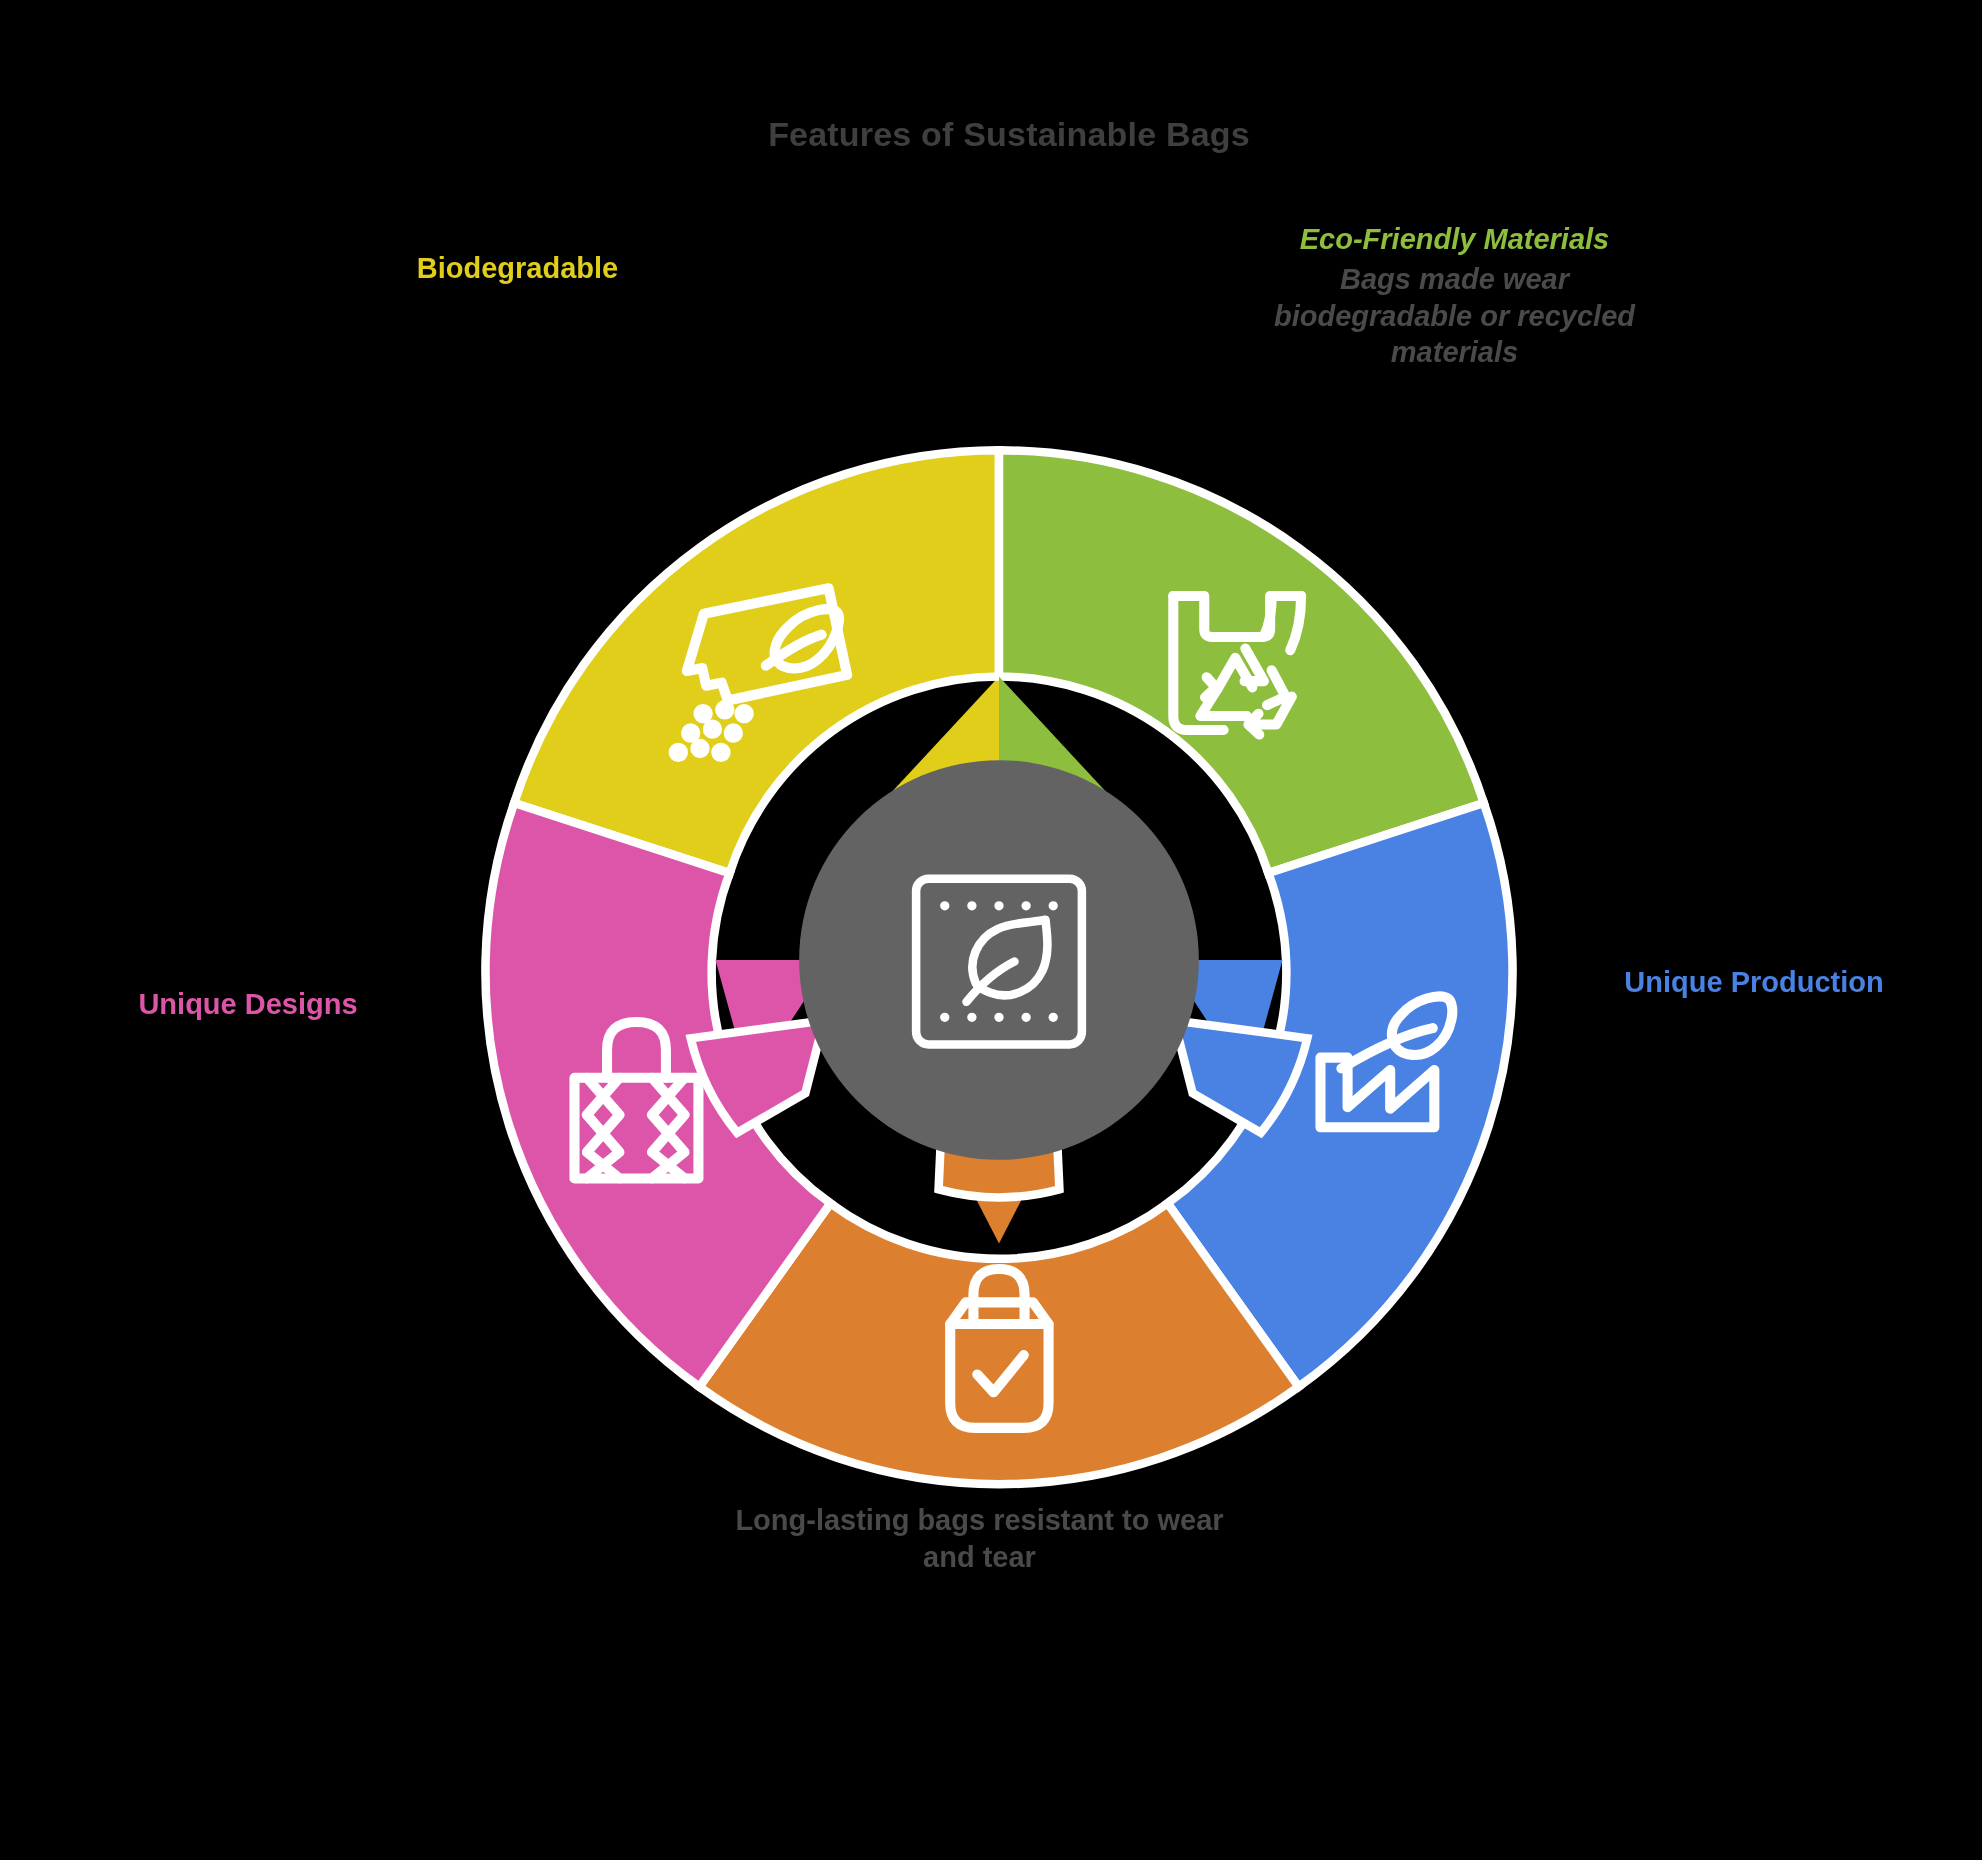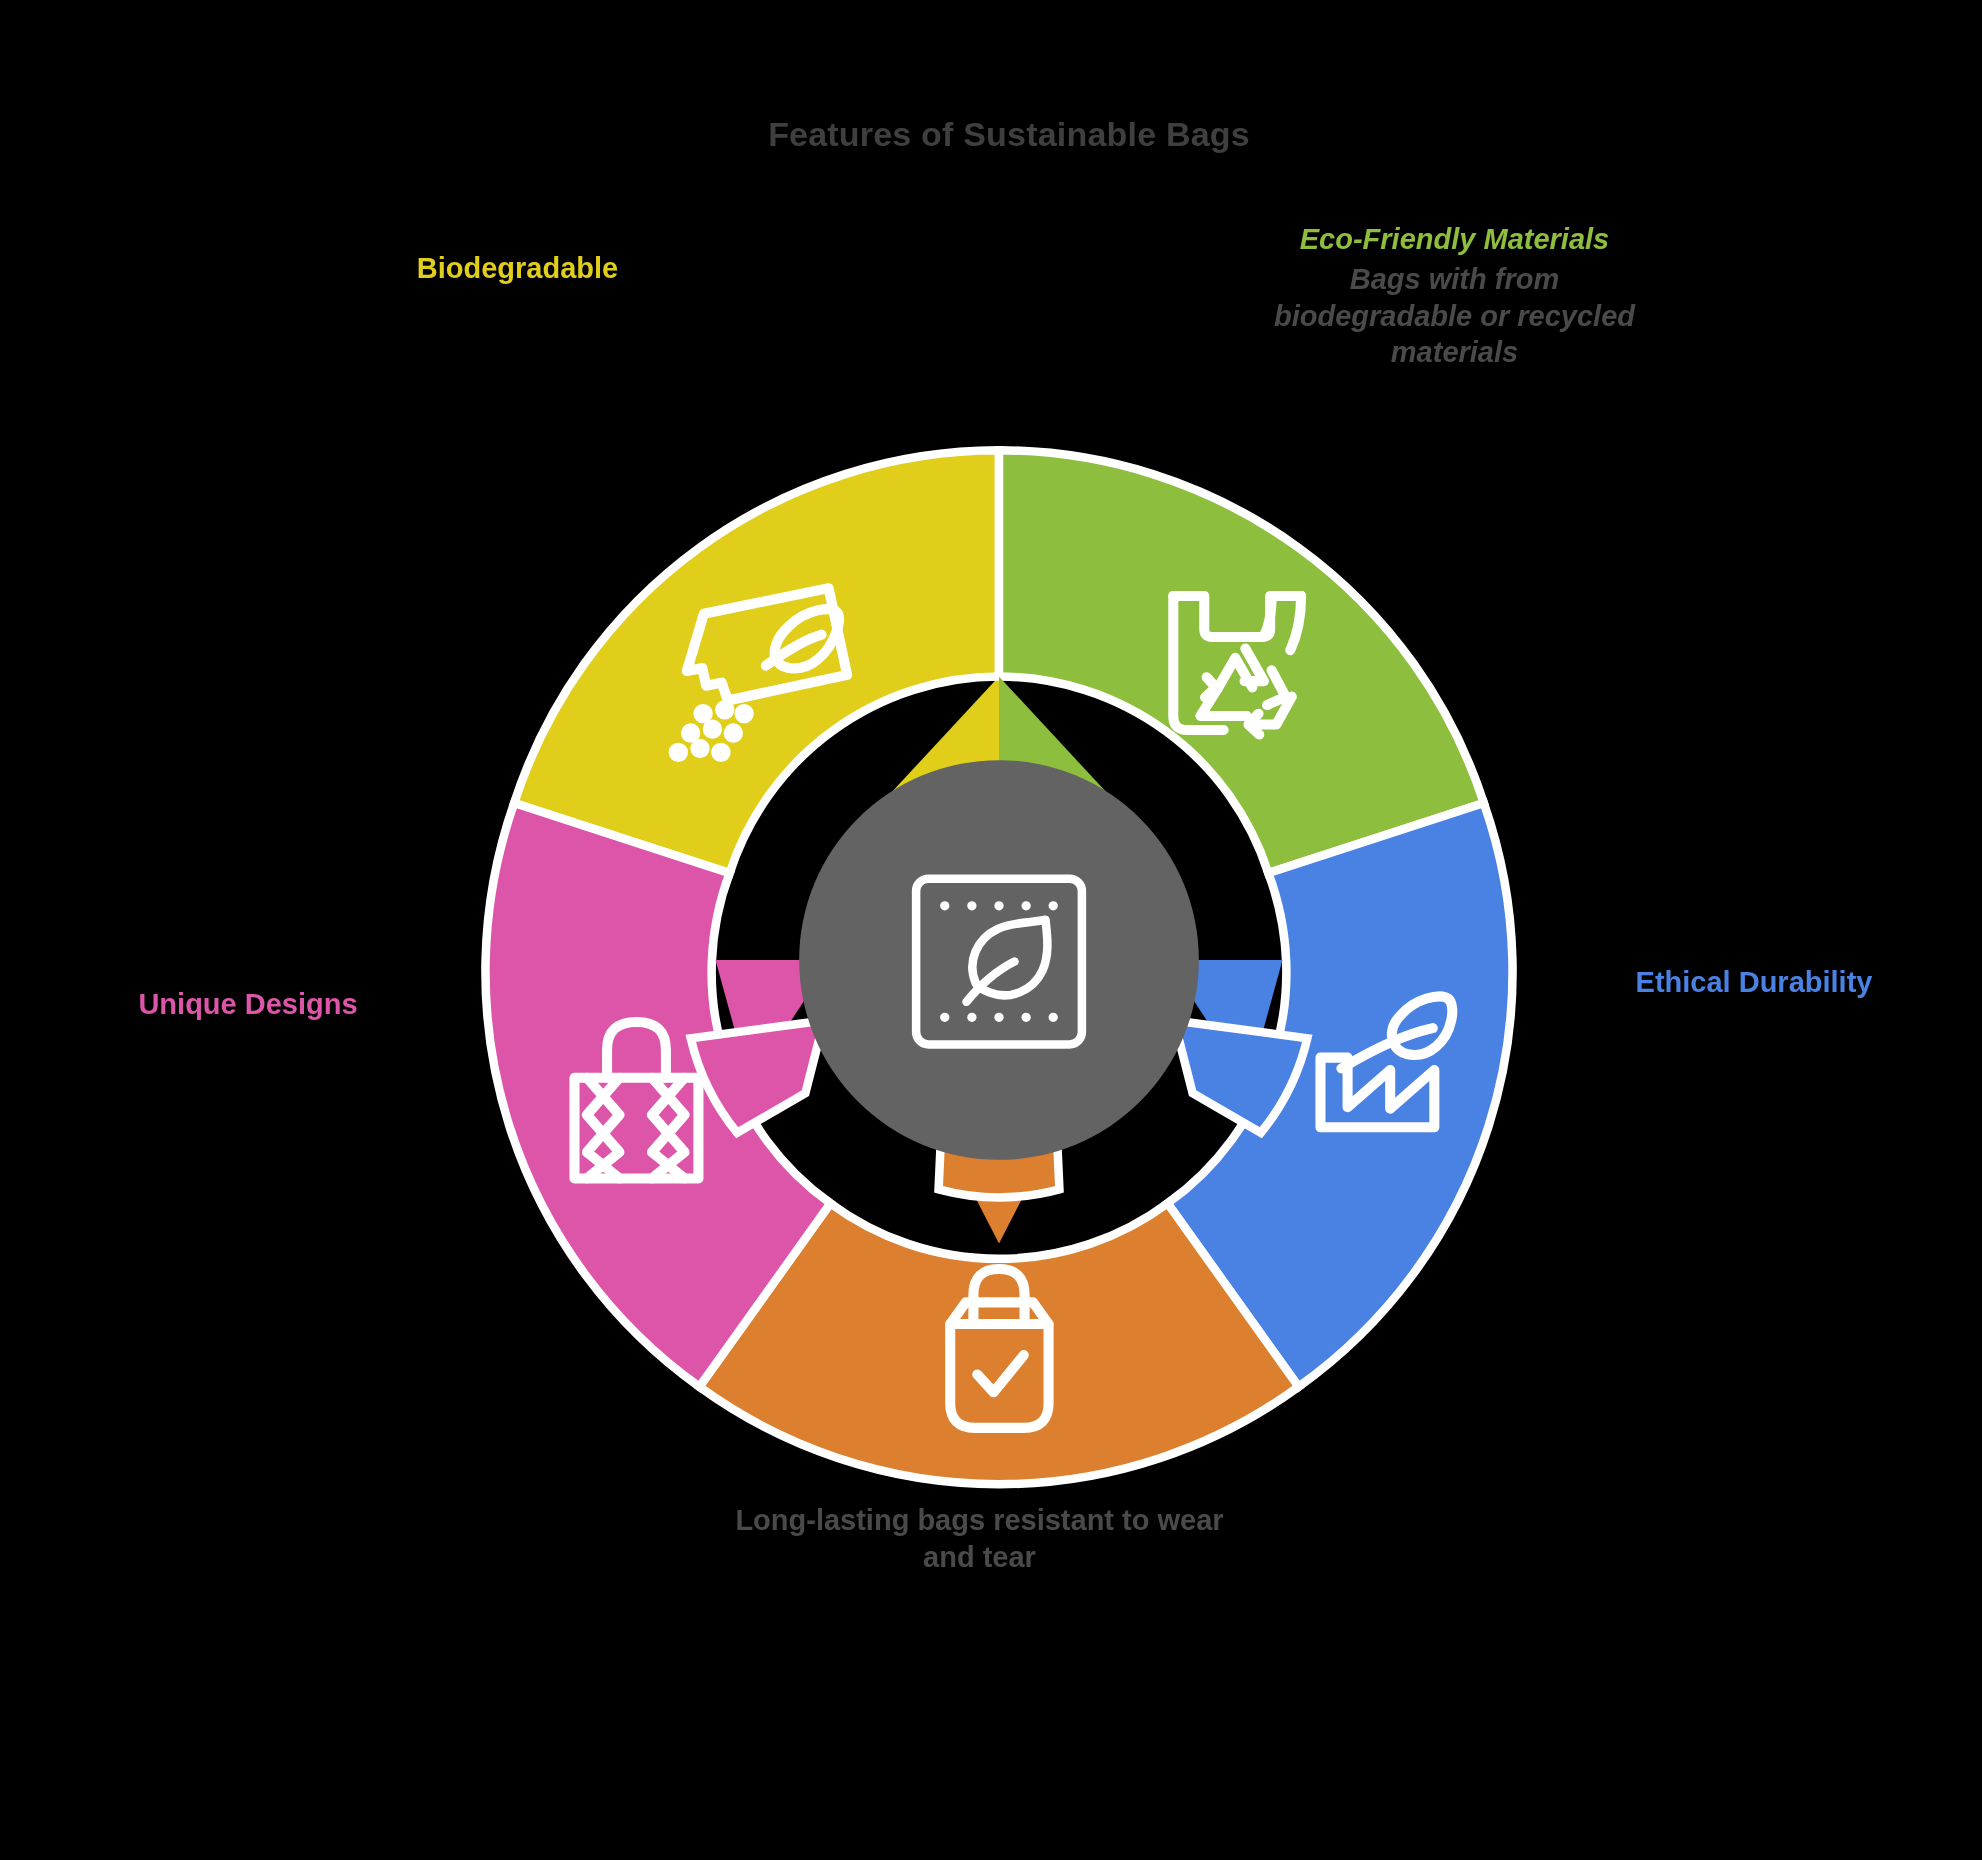--- a/index.html
+++ b/index.html
@@ -135,25 +135,25 @@
     </g>
   </svg>
 </div>
 
 <div class="node" id="node-biodegradable">
   <p class="head" style="color:#e0ce1a">Biodegradable</p>
 </div>
 
 <div class="node" id="node-eco">
   <p class="head" style="color:#8dbe3d">Eco-Friendly Materials</p>
-  <p class="desc">Bags with from biodegradable or recycled materials</p>
+  <p class="desc">Bags made wear biodegradable or recycled materials</p>
 </div>
 
 <div class="node" id="node-ethical">
-  <p class="head" style="color:#4a82e4">Ethical Durability</p>
+  <p class="head" style="color:#4a82e4">Unique Production</p>
 </div>
 
 <div class="node" id="node-durability">
   <p class="desc">Long-lasting bags resistant to wear and tear</p>
 </div>
 
 <div class="node" id="node-unique">
   <p class="head" style="color:#dd55a9">Unique Designs</p>
 </div>
 

